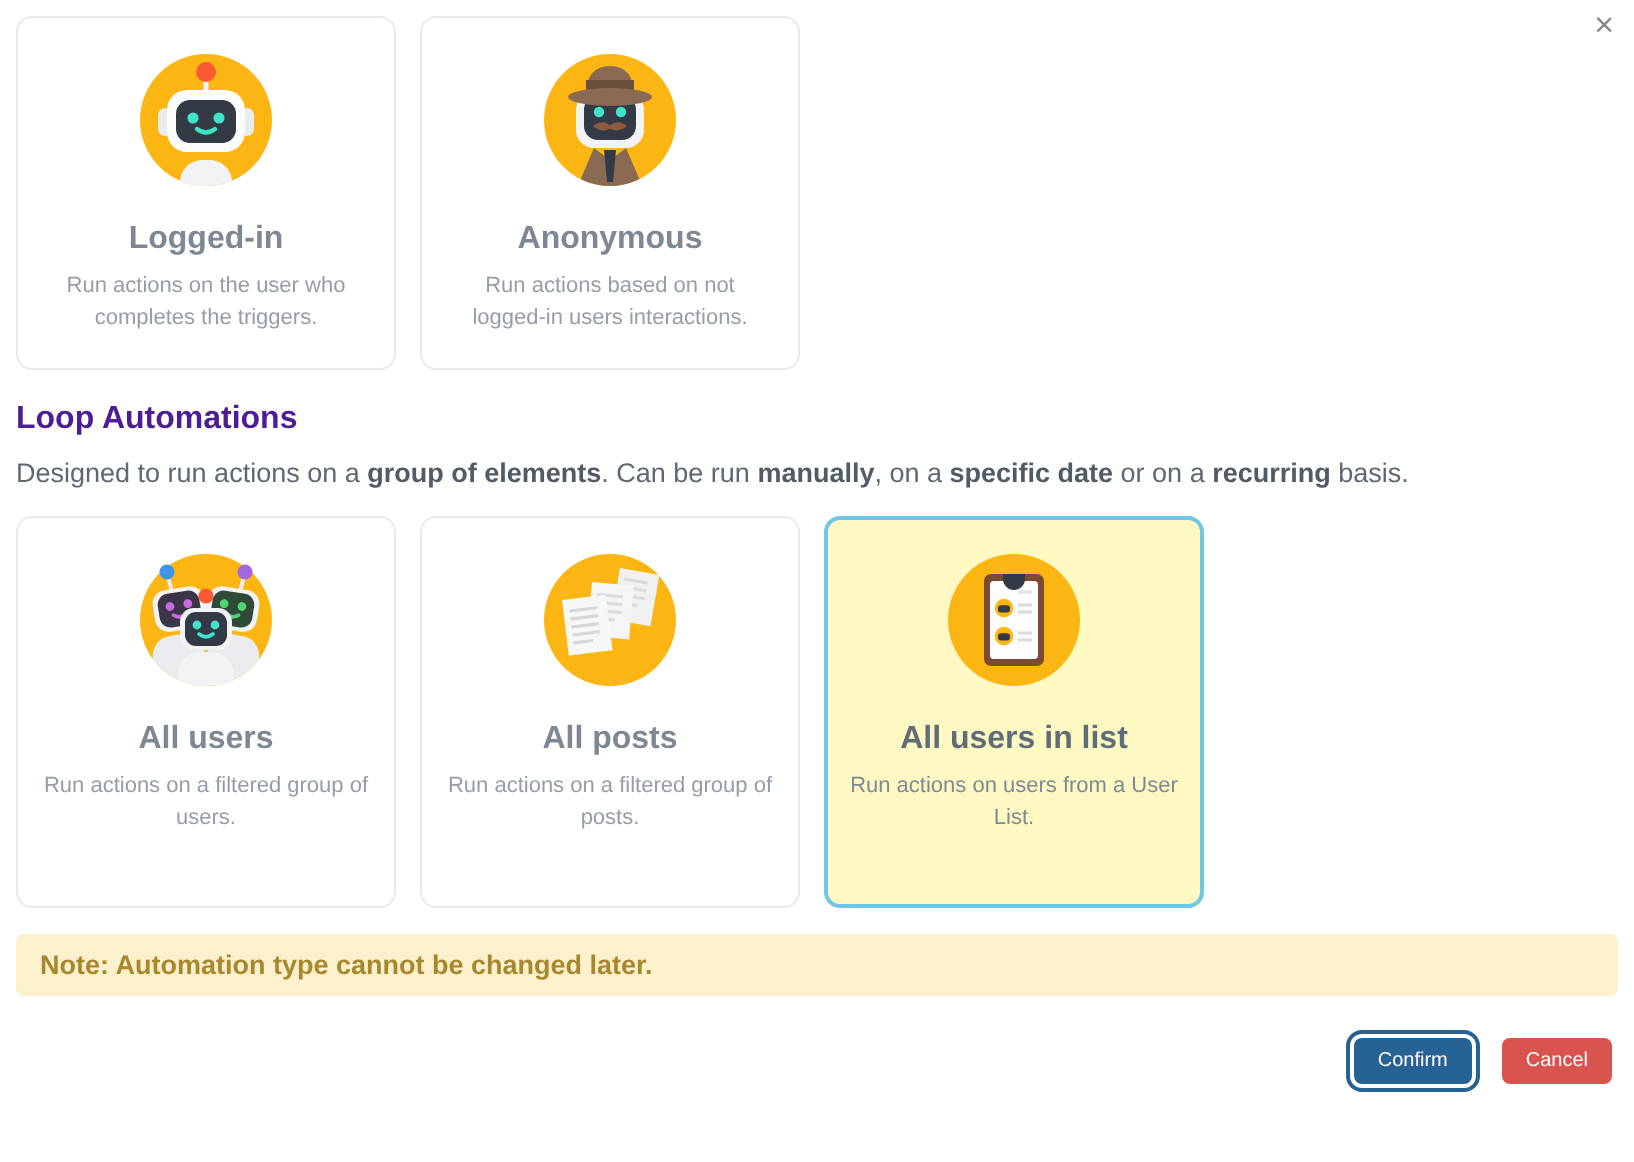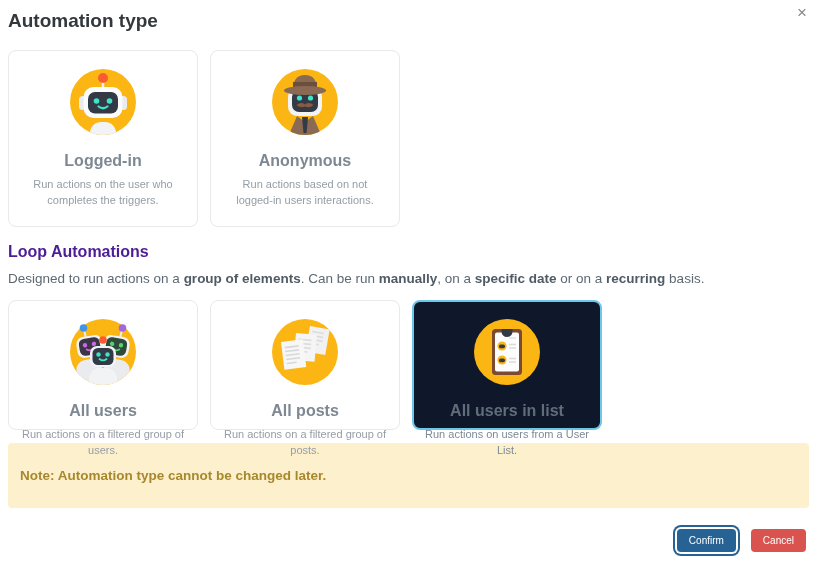--- a/index.html
+++ b/index.html
@@ -15,57 +15,56 @@
     font-size:17px;color:#85898d;cursor:pointer;padding:4px;line-height:1;
     font-family:"Liberation Sans", sans-serif;
   }
   .card-row{display:flex;gap:12px;}
   .card{
     width:190px;box-sizing:border-box;background:#fff;
     border:1px solid #e9e9e9;border-radius:8px;text-align:center;
     padding:14px 12px 10px;cursor:pointer;
   }
   .row-top .card{height:177px;}
-  .row-loop .card{height:130px;}
+  .row-loop .card{height:196px;}
   .card.selected{
-    background:#0f172a;border:2px solid #6ec6e8;padding:13px 11px 20px;
+    background:#fef9c3;border:2px solid #6ec6e8;padding:13px 11px 20px;
   }
   .card-icon{display:inline-block;width:72px;height:72px;}
   .card-icon svg{display:block;}
   .card-title{font-size:16px;font-weight:700;color:#7d8893;margin-top:11px;}
   .card-desc{font-size:11px;color:#959da6;line-height:1.45;margin-top:7px;}
   .card.selected .card-title{color:#5f6d79;}
   .card.selected .card-desc{color:#7d8a95;}
   .section-heading{font-size:16px;font-weight:700;color:#4c1d95;margin:16px 0 10px 0;}
   .loop-desc{font-size:13.5px;color:#5d6873;margin:0 0 14px 0;}
   .loop-desc b{font-weight:700;color:#505b66;}
   .note{
     margin-top:13px;background:#fcf0cd;color:#a8882c;font-weight:700;
-    font-size:13.5px;padding:25px 12px;border-radius:4px;box-sizing:border-box;
+    font-size:13.5px;padding:8px 12px;border-radius:4px;box-sizing:border-box;
   }
   .footer{display:flex;justify-content:flex-end;align-items:center;gap:12px;margin-top:21px;padding-right:3px;}
   .btn{
     font-size:10px;color:#fff;border-radius:4px;padding:6px 12px;border:none;
     cursor:pointer;font-family:"Liberation Sans", sans-serif;
   }
   .btn-confirm{
     background:#266293;
     box-shadow:0 0 0 2px #ffffff, 0 0 0 4px #266293;
     margin-right:3px;
   }
   .btn-cancel{background:#d9534f;}
 </style>
 </head>
 <body>
 
 <div class="modal">
 
   <button class="close-btn">×</button>
 
-  <h1 class="modal-title">Automation type</h1>
 
   <div class="card-row row-top">
 
     <div class="card">
       <span class="card-icon">
         <svg width="72" height="72" viewBox="0 0 72 72">
           <defs>
               <clipPath id="cpA">
                 <circle cx="36" cy="37" r="33"></circle>
               </clipPath>

